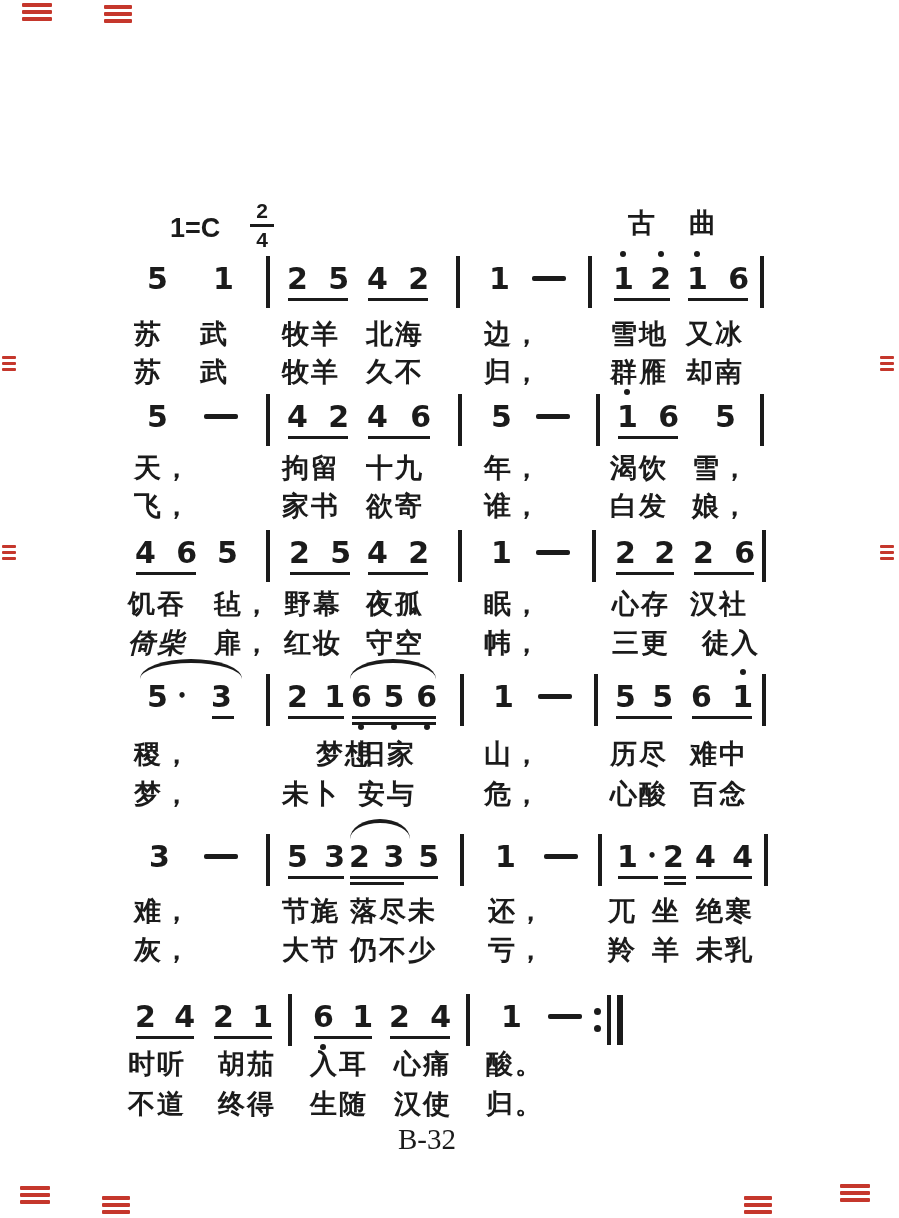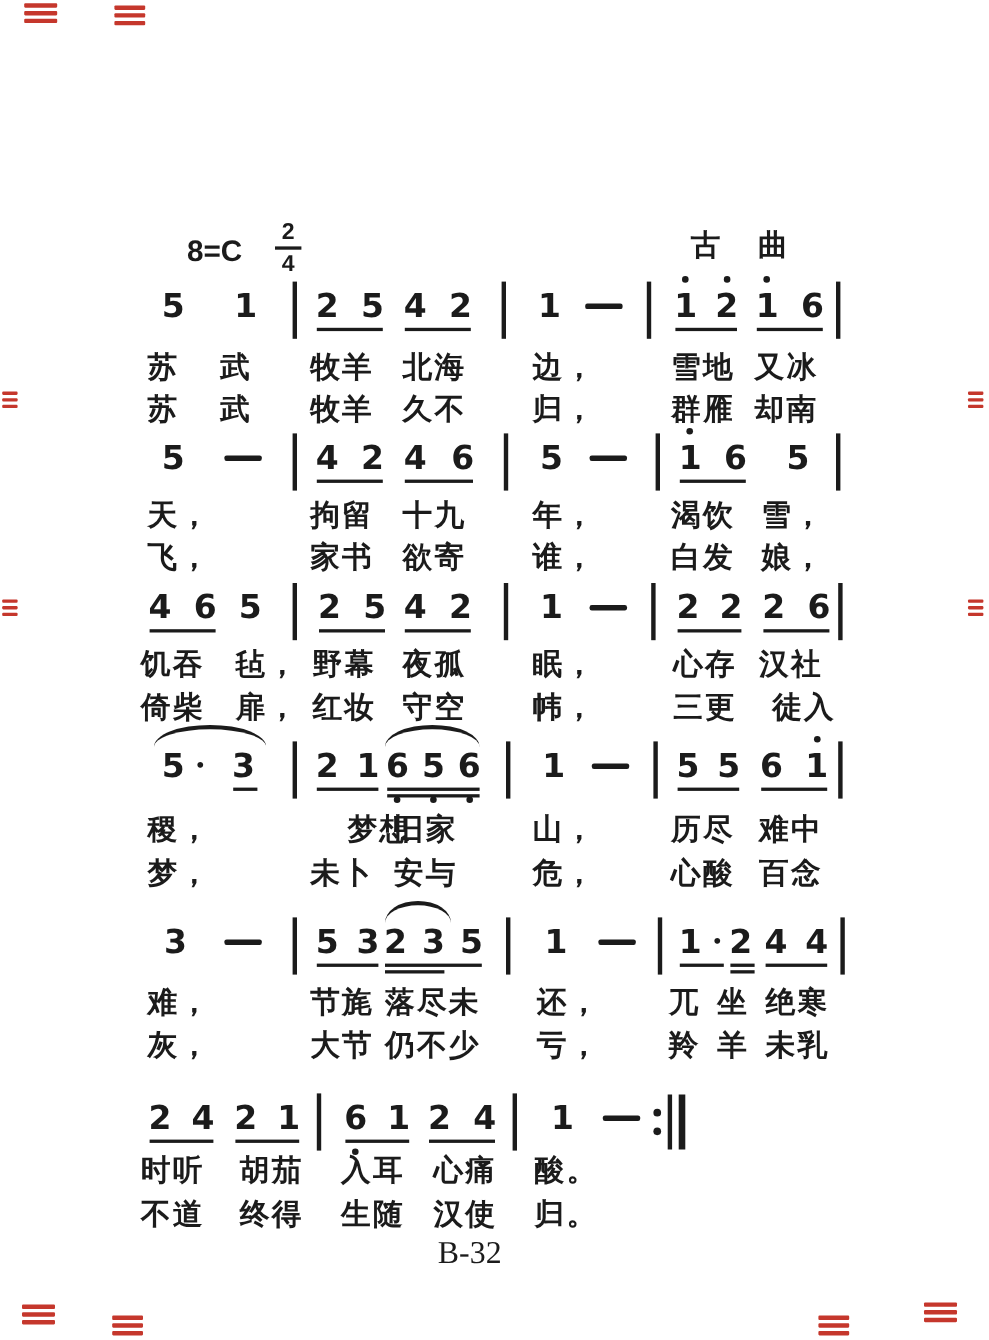--- a/index.html
+++ b/index.html
@@ -41,21 +41,21 @@
   .lyr{position:absolute;font-weight:bold;font-size:27px;line-height:32px;letter-spacing:2px;white-space:nowrap;}
 
   
   .reg{position:absolute;}
   .reg i{display:block;margin-bottom:3px;border-radius:1px;}
 </style>
 </head>
 <body>
 
 <div id="page">
-  <div class="keysig">8=C</div>
+  <div class="keysig">1=C</div>
   <div class="frac">
     <div>2</div>
     <div class="fline"></div>
     <div>4</div>
   </div>
   <div class="credit">古曲</div>
 
   <div id="score">
       <div class="grp" style="left: 146px; top: 262px;">
         <span class="note">5</span>
@@ -183,21 +183,21 @@
         <div class="ul"></div>
       </div>
       <div class="bar" style="left: 762px; top: 530px;"></div>
       <div class="lyr" style="left: 128px; top: 588px;">饥吞</div>
       <div class="lyr" style="left: 214px; top: 588px;">毡，</div>
       <div class="lyr" style="left: 284px; top: 588px;">野幕</div>
       <div class="lyr" style="left: 366px; top: 588px;">夜孤</div>
       <div class="lyr" style="left: 484px; top: 588px;">眠，</div>
       <div class="lyr" style="left: 612px; top: 588px;">心存</div>
       <div class="lyr" style="left: 690px; top: 588px;">汉社</div>
-      <div class="lyr" style="left: 128px; top: 627px;">倚柴</div>
+      <div class="lyr" style="left: 128px; top: 627px; font-style: italic;">倚柴</div>
       <div class="lyr" style="left: 214px; top: 627px;">扉，</div>
       <div class="lyr" style="left: 284px; top: 627px;">红妆</div>
       <div class="lyr" style="left: 366px; top: 627px;">守空</div>
       <div class="lyr" style="left: 484px; top: 627px;">帏，</div>
       <div class="lyr" style="left: 612px; top: 627px;">三更</div>
       <div class="lyr" style="left: 702px; top: 627px;">徒入</div>
       <div class="grp" style="left: 146px; top: 680px; width: 42px;">
         <span class="note">5</span>
         <span class="note aug">•</span>
       </div>

